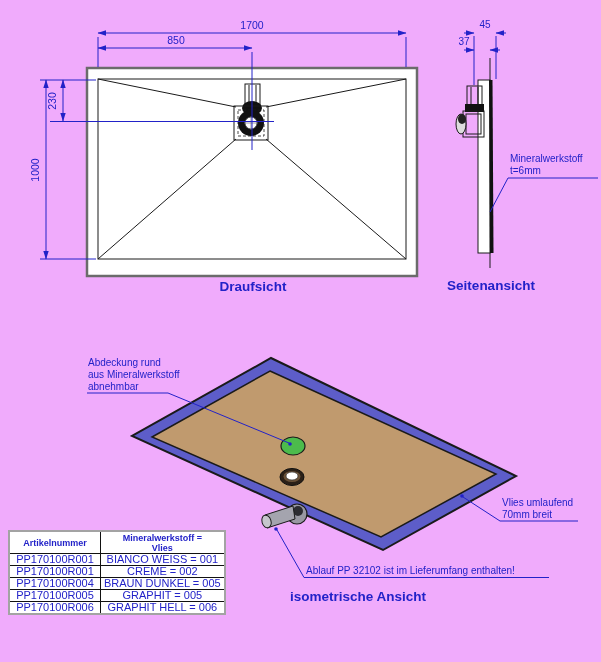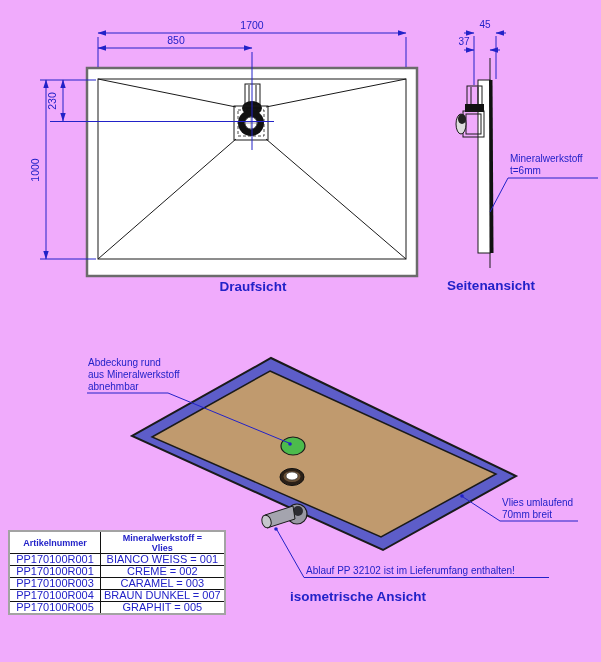--- a/index.html
+++ b/index.html
@@ -170,27 +170,27 @@
   </tr>
   <tr>
     <td class="c1">PP170100R001</td>
     <td class="c2">BIANCO WEISS = 001</td>
   </tr>
   <tr>
     <td class="c1">PP170100R001</td>
     <td class="c2">CREME = 002</td>
   </tr>
   <tr>
-    <td class="c1">PP170100R003</td>
-    <td class="c2">CARAMEL = 003</td>
-  </tr>
-  <tr>
     <td class="c1">PP170100R004</td>
-    <td class="c2">BRAUN DUNKEL = 007</td>
+    <td class="c2">BRAUN DUNKEL = 005</td>
   </tr>
   <tr>
     <td class="c1">PP170100R005</td>
     <td class="c2">GRAPHIT = 005</td>
+  </tr>
+  <tr>
+    <td class="c1">PP170100R006</td>
+    <td class="c2">GRAPHIT HELL = 006</td>
   </tr>
 </tbody>
     </table>
 
 </div>
 
 </body></html>

